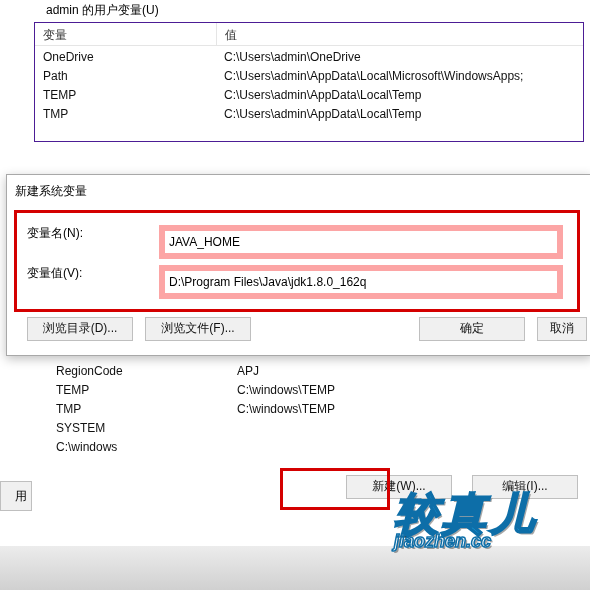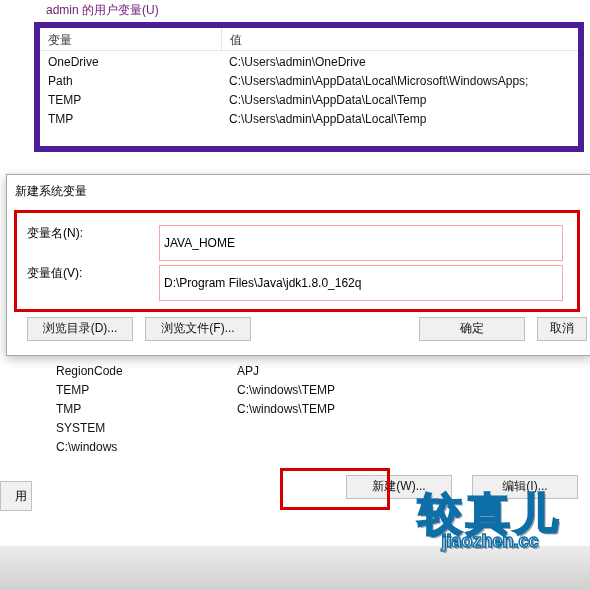--- a/index.html
+++ b/index.html
@@ -1,39 +1,39 @@
 <!DOCTYPE html>
 <html><head>
 <meta charset="utf-8">
 <style>
 html,body{margin:0;padding:0;width:590px;height:590px;font-family:"Microsoft YaHei","Segoe UI",Tahoma,sans-serif;font-size:12px;background:#fff;color:#000;overflow:hidden}
 .page{position:relative;width:590px;height:590px}
 .bg{position:absolute;inset:0;background:#fff}
-.panel{position:absolute;border:6px solid #4c1d95;background:#fff}
-.panel-title{position:absolute;top:-8px;left:8px;background:#fff;padding:0 4px;color:#701a75}
+.panel{position:absolute;border:1px solid #4c1d95;background:#fff}
+.panel-title{position:absolute;top:-8px;left:8px;background:#fff;padding:0 4px;color:#000000}
 .grid-hdr{display:flex;border-bottom:1px solid #e5e5e5;height:22px;background:#fff}
 .grid-hdr div{padding:4px 8px;color:#333;flex:0 0 auto}
 .grid-hdr .col1{width:165px;border-right:1px solid #e5e5e5}
 .grid-hdr .col2{flex:1}
 .grid-row{display:flex;height:19px;color:#111}
 .grid-row div{padding:2px 8px}
 .grid-row .col1{width:165px}
 .grid-row .col2{flex:1;white-space:nowrap;overflow:hidden}
 .btn{display:inline-block;height:22px;min-width:80px;border:1px solid #bfbfbf;background:#f0f0f0;text-align:center;line-height:21px;padding:0 12px;color:#111;cursor:default;user-select:none}
 .hl-red{position:absolute;border:3px solid #d40000;pointer-events:none}
 .dlg{position:absolute;left:6px;top:174px;width:584px;height:180px;border:1px solid #a8a8a8;background:#fff;box-shadow:0 3px 10px rgba(0,0,0,.25);z-index:30}
 .dlg .title{position:absolute;left:8px;top:8px;color:#000}
 .row{position:absolute;display:flex;}
 .lbl{width:132px;padding-left:20px;color:#000}
-.txt{flex:1;height:20px;border:1px solid #fca5a5;padding:7px 4px;font-family:inherit;font-size:12px;margin-right:28px}
+.txt{flex:1;height:20px;border:6px solid #fca5a5;padding:1px 4px;font-family:inherit;font-size:12px;margin-right:28px}
 .dlg .buttons{position:absolute;left:20px;bottom:14px;right:10px;display:flex;gap:12px;align-items:flex-start}
 .spacer{flex:1}
 .sys-rows{position:absolute;left:48px;top:362px;width:520px}
 .bottom-btns{position:absolute;right:12px;top:475px;display:flex;gap:20px}
-.logo{position:absolute;right:4px;bottom:14px;width:192px;height:84px;z-index:50;color:#1ca5e6;font-weight:900;text-align:center;text-shadow:2px 2px 0 rgba(0,0,0,.35)}
+.logo{position:absolute;right:4px;bottom:14px;width:192px;height:84px;z-index:50;color:#1ca5e6;font-weight:900;font-style:italic;text-shadow:2px 2px 0 rgba(0,0,0,.35)}
 .logo .cn{font-size:44px;line-height:44px;letter-spacing:4px; -webkit-text-stroke:2px #0d6ea8}
 .logo .py{font-size:18px;line-height:18px;margin-top:-4px;color:#fff;-webkit-text-stroke:1.5px #0d6ea8}
 .apply-zone{position:absolute;left:0;top:481px;width:30px;height:28px;background:#f0f0f0;border:1px solid #bfbfbf}
 .gray-bar{position:absolute;left:0;right:0;bottom:0;height:44px;background:linear-gradient(#ececec,#d0d0d0)}
 .grid-body{padding-top:2px}
 </style>
 </head>
 <body>
 
 <div class="page">

